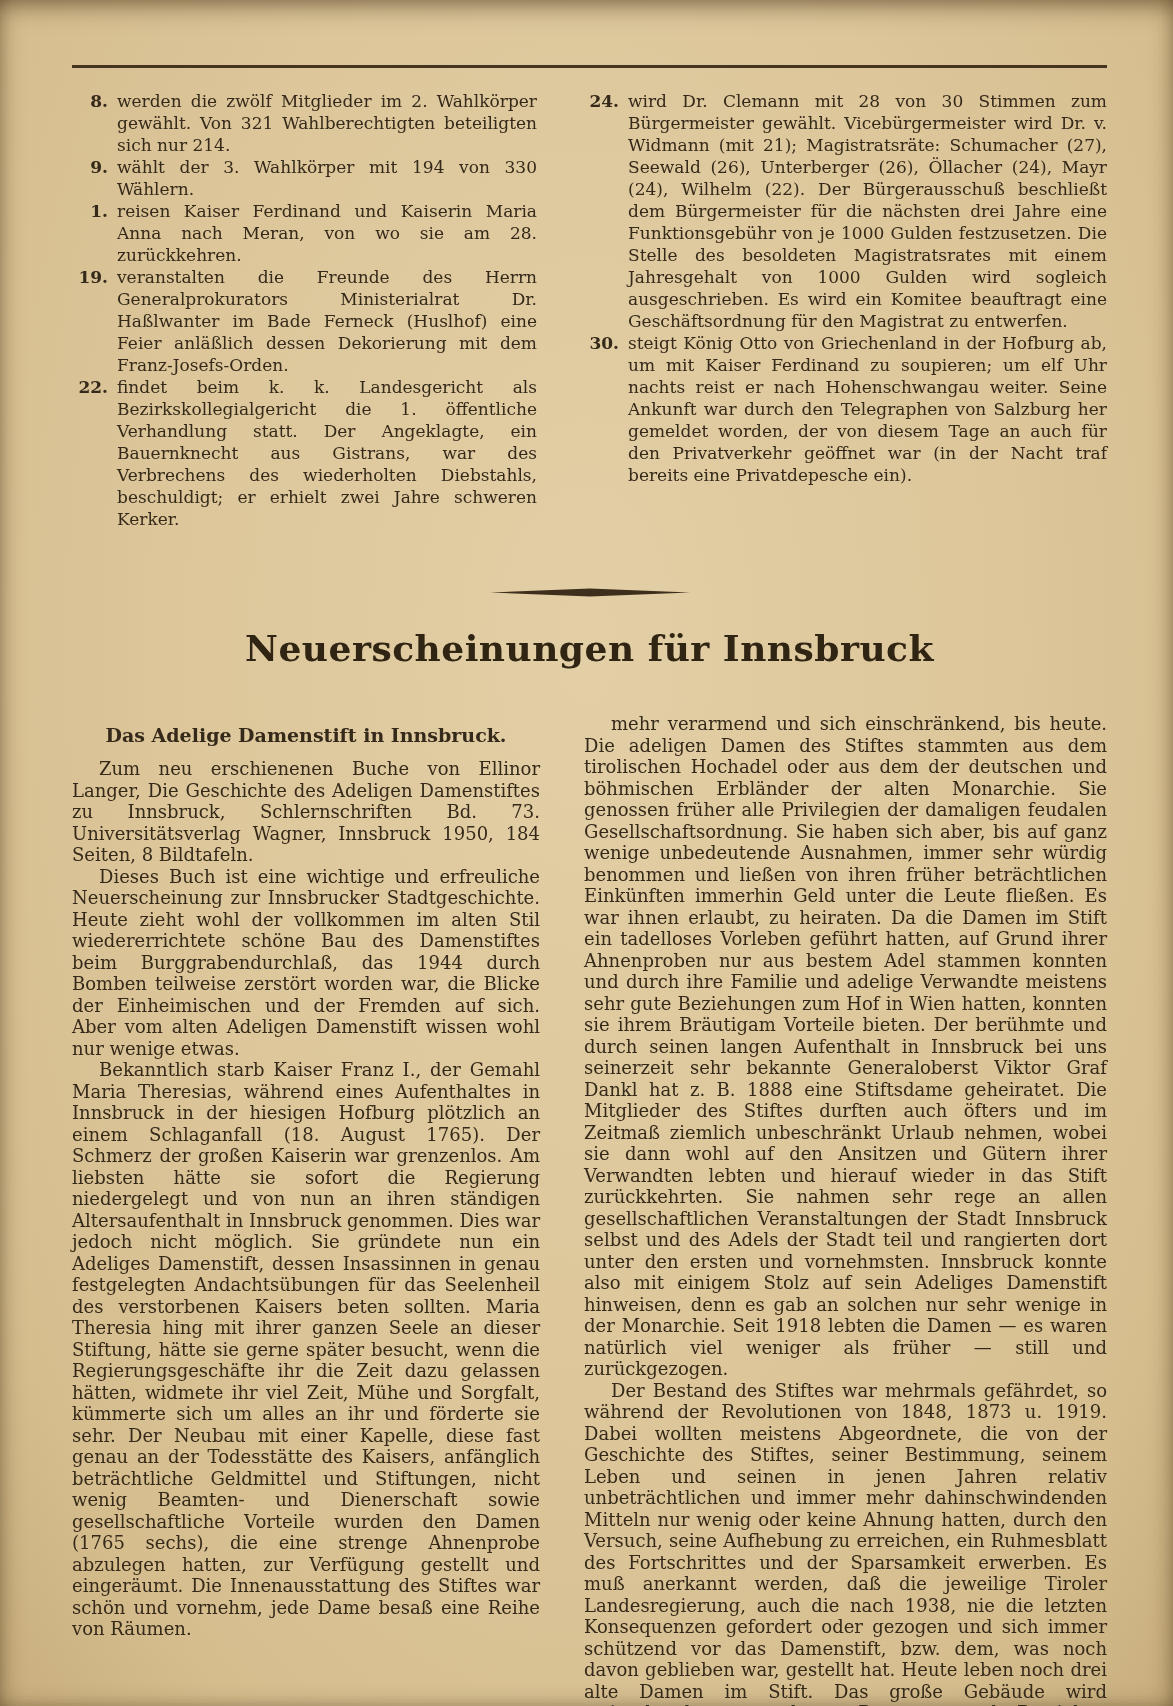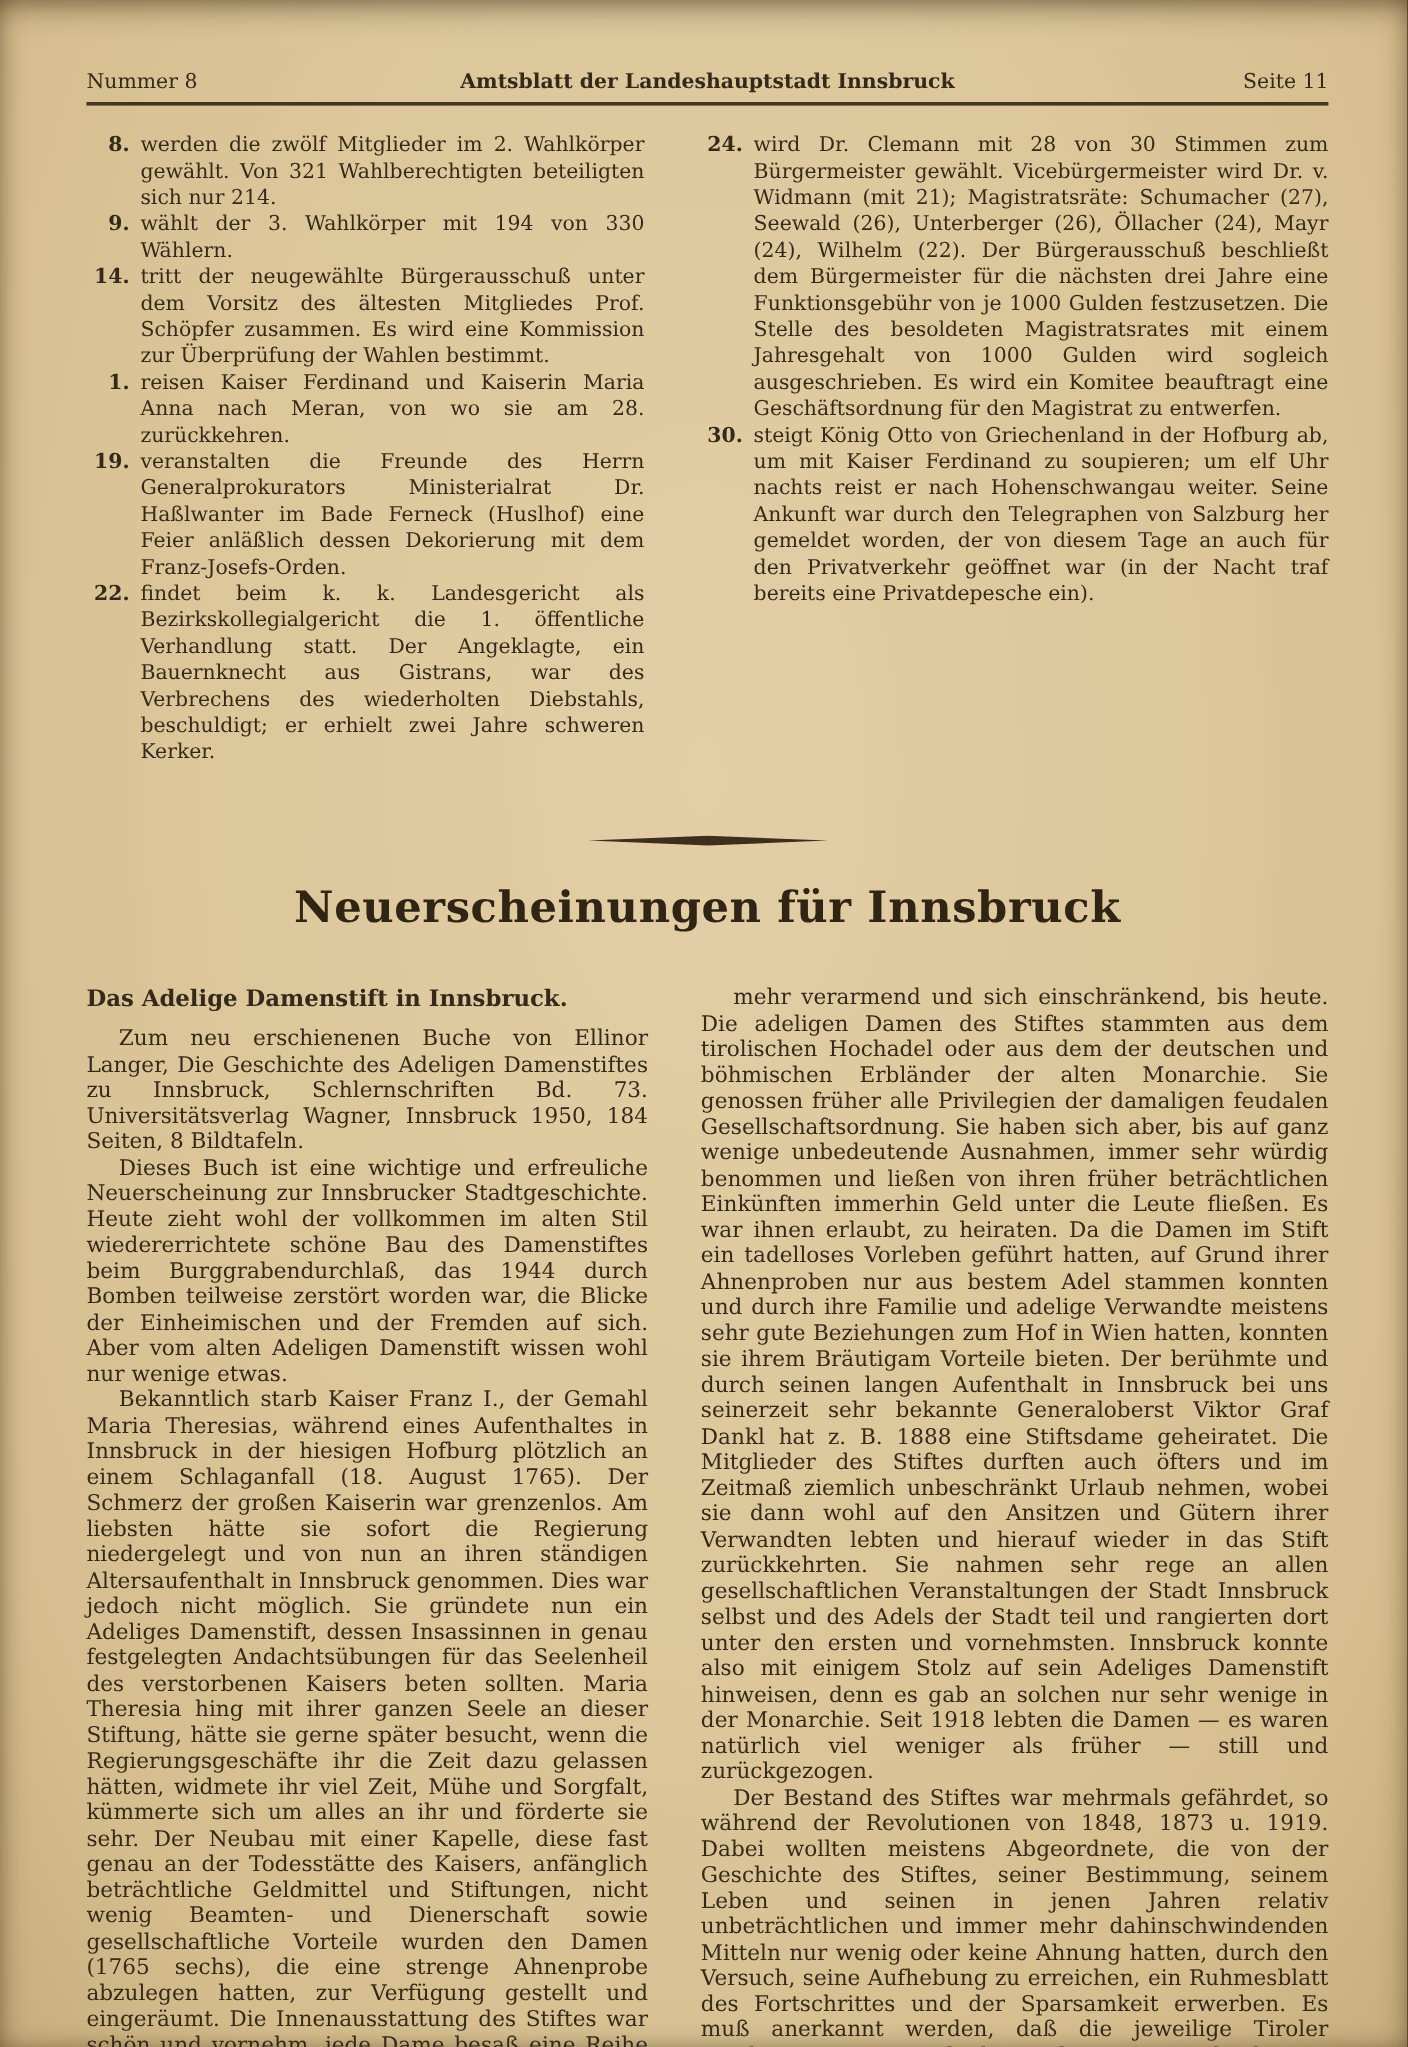--- a/index.html
+++ b/index.html
@@ -57,55 +57,46 @@
     letter-spacing:.5px;
     color:#302413;
   }
   .article{
     display:grid;
     grid-template-columns:468px 1fr;
     column-gap:44px;
     margin-top:44px;
   }
   .article-title{
-    text-align:left;font-weight:bold;
-    font-size:19px;margin:0 0 12px 0;
+    text-align:center;font-weight:bold;
+    font-size:19px;margin:11px 0 12px 0;
   }
   .article p{
     margin:0;
     font-size:18px;line-height:21.5px;
     text-align:justify;
     text-indent:1.5em;
   }
 </style>
 </head>
 <body>
 
 <div class="page">
 
-  <div class="masthead">
-    <span class="issue">Nummer 8</span>
-    <span class="title">Amtsblatt der Landeshauptstadt Innsbruck</span>
-    <span class="pageno">Seite 11</span>
-  </div>
   <hr class="head-rule">
 
   <div class="chronicle">
     <div>
       <div class="entry">
         <span class="entry-num">8.</span>
         <span class="entry-text">werden die zwölf Mitglieder im 2. Wahlkörper gewählt. Von 321 Wahlberechtigten beteiligten sich nur 214.</span>
       </div>
       <div class="entry">
         <span class="entry-num">9.</span>
         <span class="entry-text">wählt der 3. Wahlkörper mit 194 von 330 Wählern.</span>
-      </div>
-      <div class="entry">
-        <span class="entry-num">14.</span>
-        <span class="entry-text">tritt der neugewählte Bürgerausschuß unter dem Vorsitz des ältesten Mitgliedes Prof. Schöpfer zusammen. Es wird eine Kommission zur Überprüfung der Wahlen bestimmt.</span>
       </div>
       <div class="entry">
         <span class="entry-num">1.</span>
         <span class="entry-text">reisen Kaiser Ferdinand und Kaiserin Maria Anna nach Meran, von wo sie am 28. zurückkehren.</span>
       </div>
       <div class="entry">
         <span class="entry-num">19.</span>
         <span class="entry-text">veranstalten die Freunde des Herrn Generalprokurators Ministerialrat Dr. Haßlwanter im Bade Ferneck (Huslhof) eine Feier anläßlich dessen Dekorierung mit dem Franz-Josefs-Orden.</span>
       </div>
       <div class="entry">

